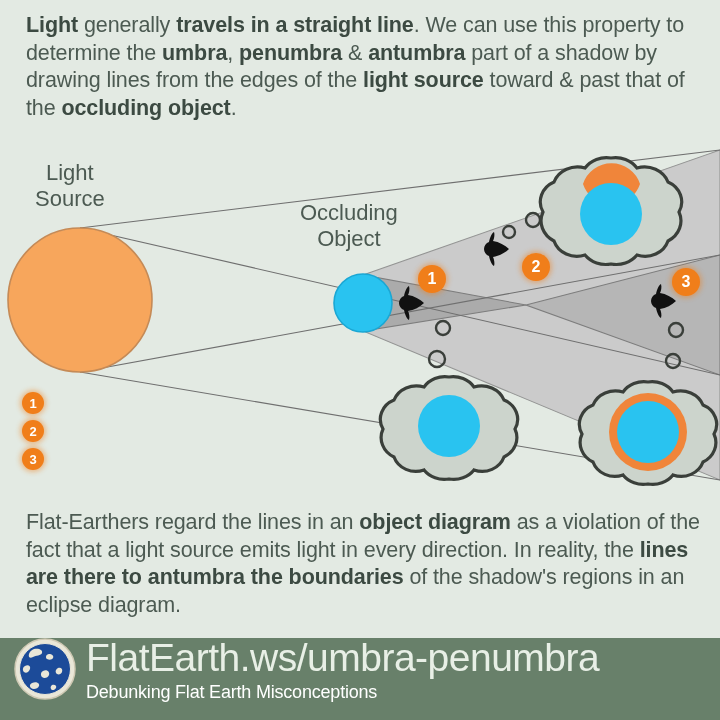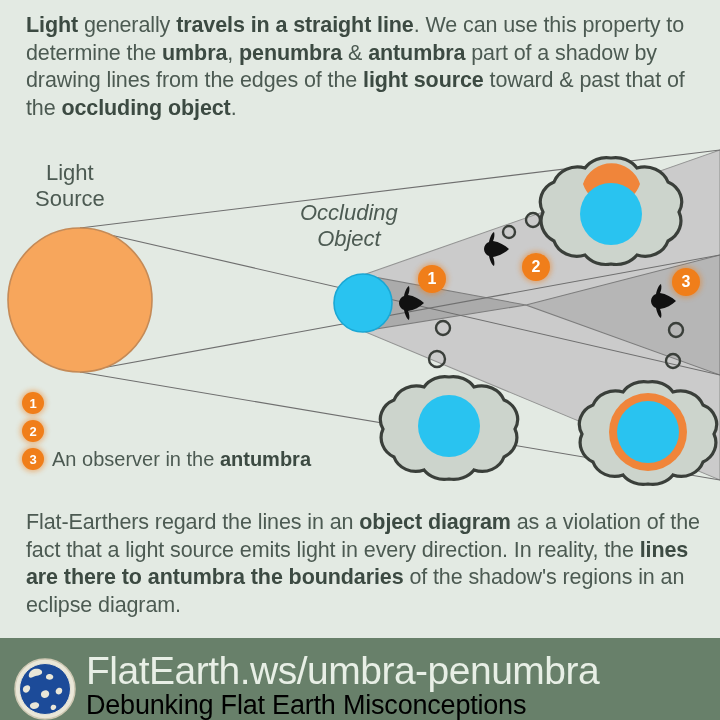--- a/index.html
+++ b/index.html
@@ -41,21 +41,21 @@
   
   .diag-label{
     position:absolute;
     color:#4c5a52;
     font-size:22px;
     line-height:26px;
     text-align:center;
     white-space:pre;
   }
   #label-light{left:35px;top:160px;}
-  #label-occ{left:300px;top:200px;font-style:italic;}
+  #label-occ{left:300px;top:200px;}
 
   
   #legend{
     position:absolute;
     left:22px;top:390px;
   }
   .legend-row{
     display:flex;
     align-items:center;
     height:26px;
@@ -82,39 +82,39 @@
   }
   .legend-text b{color:#3c4a42;font-weight:bold;}
 
   
   #banner{
     position:absolute;
     left:0;bottom:0;
     width:720px;height:82px;
     background:#68806a;
     display:flex;
-    align-items:flex-end;
+    align-items:flex-start;
     overflow:hidden;
   }
   #banner-logo{
     width:62px;height:62px;
     margin-left:14px;margin-right:10px;
     flex:0 0 auto;
   }
   #banner-text{flex:1 1 auto;min-width:0;}
   #banner-title{
     color:#e8efe6;
     font-size:39px;
     line-height:40px;
     letter-spacing:-0.5px;
     white-space:nowrap;
   }
   #banner-sub{
-    color:#000000;
-    font-size:27px;
+    color:#ffffff;
+    font-size:18px;
     line-height:29px;
     letter-spacing:-0.2px;
     white-space:nowrap;
   }
 </style>
 </head>
 <body>
 
 <div id="page">
 
@@ -216,21 +216,20 @@
 
   <div id="legend">
     <div class="legend-row">
       <div class="badge">1</div>
     </div>
     <div class="legend-row">
       <div class="badge">2</div>
     </div>
     <div class="legend-row">
       <div class="badge">3</div>
-      <div class="legend-text">An observer in the <b>antumbra</b></div>
     </div>
   </div>
 
   <div class="para" id="bottom-para">Flat-Earthers regard the lines in an <b>object diagram</b> as a violation of the fact that a light source emits light in every direction. In reality, the <b>lines are there to antumbra the boundaries</b> of the shadow's regions in an eclipse diagram.</div>
 
   <div id="banner">
     <svg id="banner-logo" viewBox="0 0 62 62">
       <circle cx="31" cy="31" r="30" fill="#eae7d8"></circle>
       <circle cx="31" cy="31" r="25.5" fill="#1c4b99"></circle>
       <g fill="#eae7d8">

